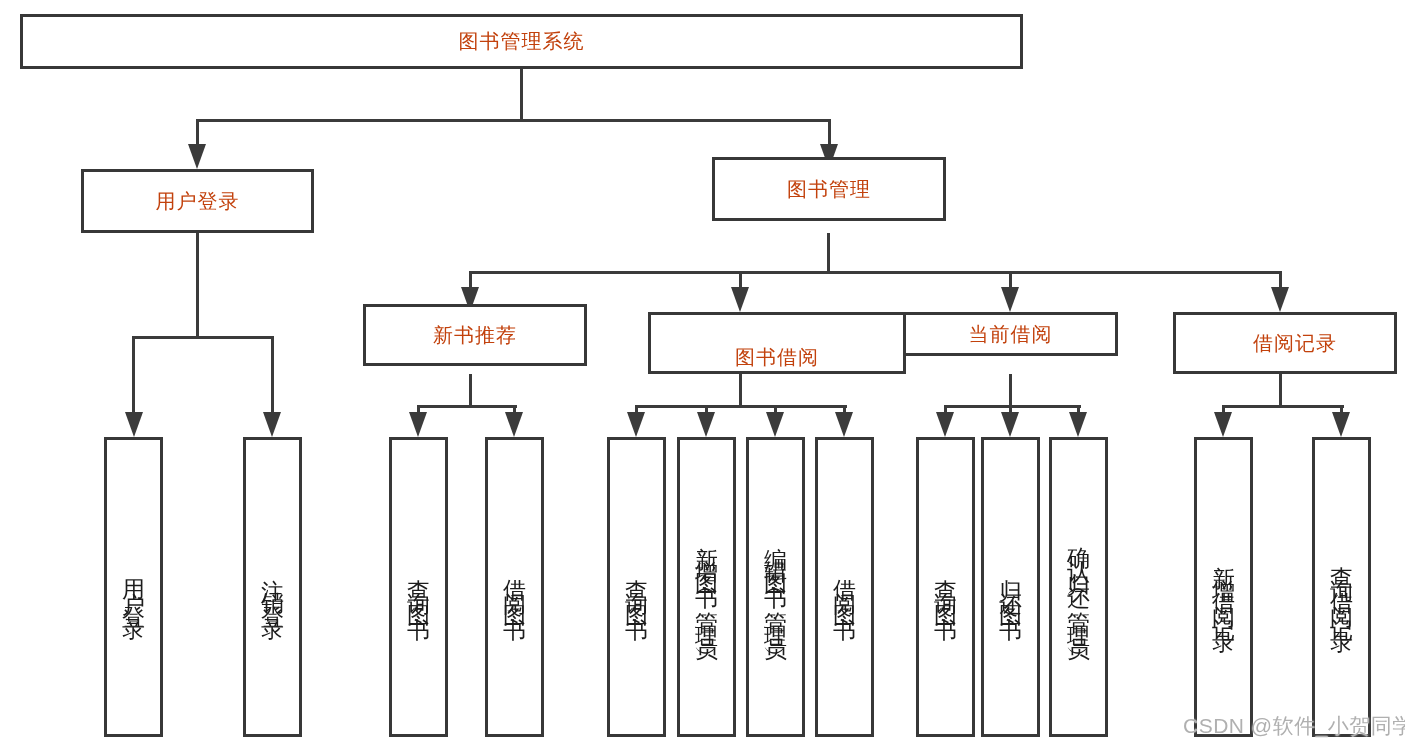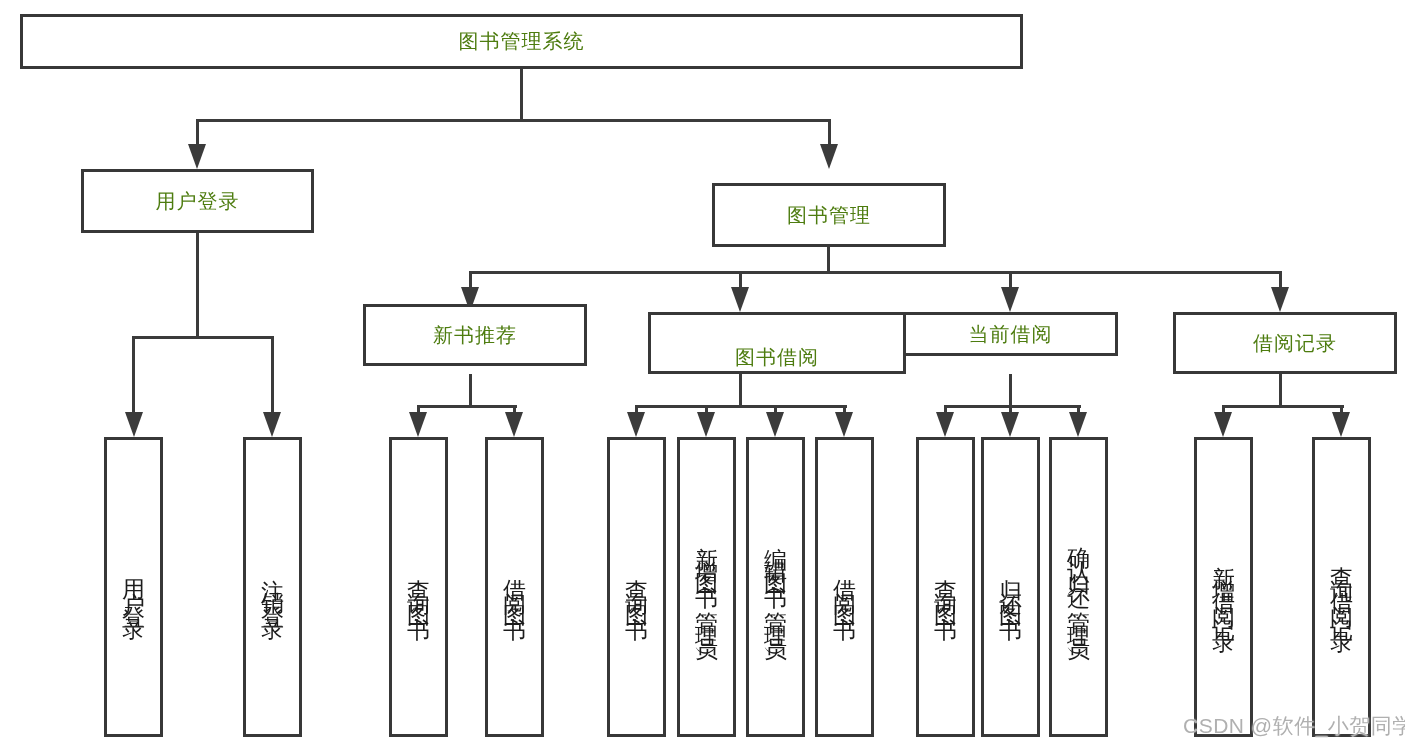--- a/index.html
+++ b/index.html
@@ -17,21 +17,21 @@
   }
   
   .node {
     position: absolute;
     box-sizing: border-box;
     border: 3px solid #383838;
     background: #ffffff;
     display: flex;
     align-items: center;
     justify-content: center;
-    color: #4d7c0f;
+    color: #c2410c;
     font-size: 20px;
     letter-spacing: 1px;
     z-index: 2;
   }
   .vnode {
     position: absolute;
     box-sizing: border-box;
     border: 3px solid #383838;
     background: #ffffff;
     display: flex;
@@ -94,21 +94,21 @@
   <div class="vl" style="left:520px; top:69px; height:50px;"></div>
   <div class="hl" style="left:197px; top:119px; width:634px;"></div>
   <div class="vl" style="left:196px; top:119px; height:27px;"></div>
   <div class="arrow" style="left:188px; top:144px;"></div>
   <div class="vl" style="left:828px; top:119px; height:27px;"></div>
   <div class="arrow" style="left:820px; top:144px;"></div>
 
   <div class="node" style="left:81px; top:169px; width:233px; height:64px;">
     <span>用户登录</span>
   </div>
-  <div class="node" style="left:712px; top:183px; width:234px; height:64px;">
+  <div class="node" style="left:712px; top:157px; width:234px; height:64px;">
     <span>图书管理</span>
   </div>
 
   <div class="vl" style="left:196px; top:233px; height:105px;"></div>
   <div class="hl" style="left:132px; top:336px; width:142px;"></div>
   <div class="vl" style="left:132px; top:336px; height:78px;"></div>
   <div class="arrow" style="left:125px; top:412px;"></div>
   <div class="vl" style="left:271px; top:336px; height:78px;"></div>
   <div class="arrow" style="left:263px; top:412px;"></div>
 

